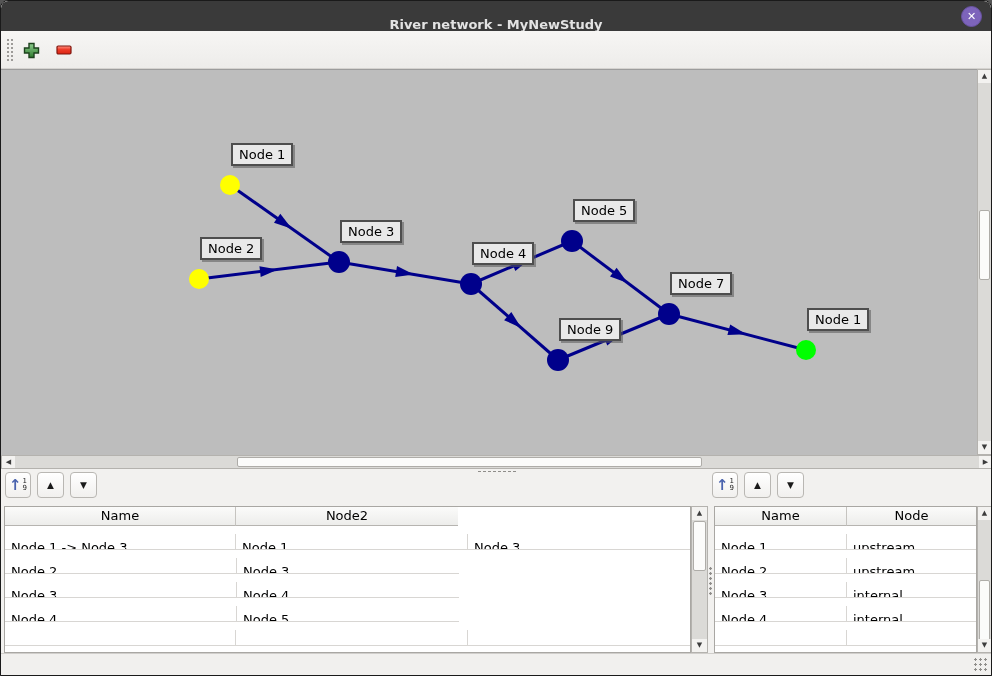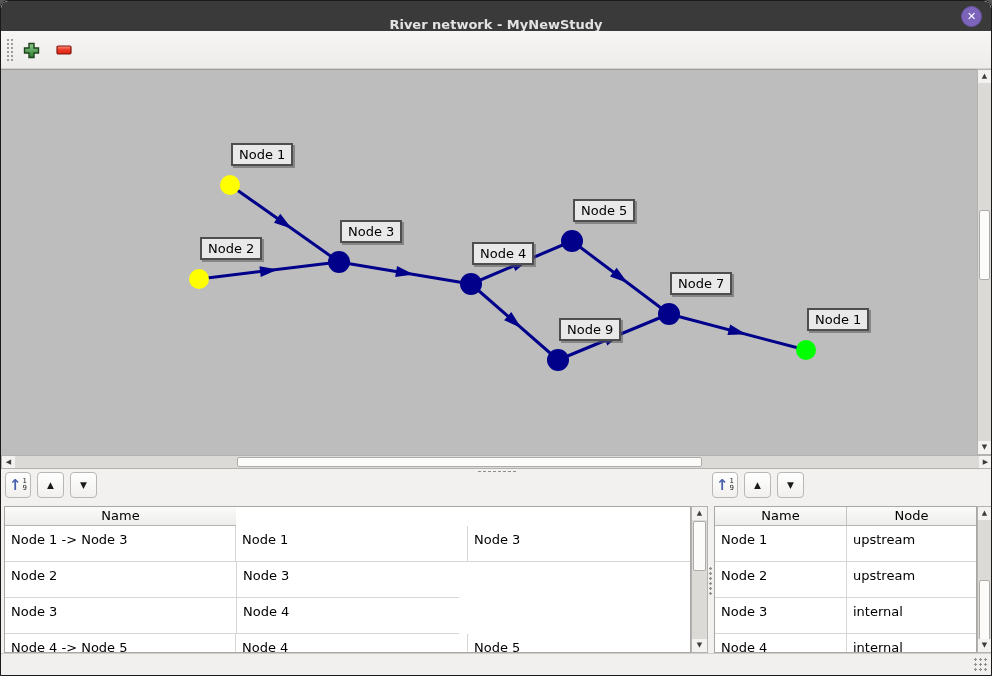--- a/index.html
+++ b/index.html
@@ -75,21 +75,21 @@
 
   
   .dtable { position:absolute; top:505px; background:#fff; border:1px solid #a9a7a3; overflow:hidden; }
   .dtable-left  { left:3px;   width:687px; height:147px; }
   .dtable-right { left:713px; width:263px; height:147px; }
   .thead { display:flex; height:19px; }
   .thcell { background:linear-gradient(#fbfbfa,#ededeb); border-right:1px solid #c6c4c0;
             border-bottom:1px solid #b6b4b0; font-size:13px; color:#000; text-align:center;
             line-height:18px; overflow:hidden; cursor:pointer; }
   .thcell:last-child { border-right:none; }
-  .trow { display:flex; height:36px; background:#fff; }
+  .trow { display:flex; height:16px; background:#fff;margin-top:8px; }
   .tcell { border-right:1px solid #d8d6d3; border-bottom:1px solid #d8d6d3; font-size:13px;
            color:#000; line-height:28px; padding-left:6px; overflow:hidden; white-space:nowrap; }
   .tcell:last-child { border-right:none; }
 
   
   .statusbar { position:absolute; left:0; top:652px; right:0; bottom:0; background:#f1f0ee;
                border-top:1px solid #d0cecb; }
   .resize-grip { position:absolute; right:3px; bottom:3px; width:15px; height:15px;
                  background-image:radial-gradient(#8f8d8a 1px, transparent 1.2px);
                  background-size:5px 5px; background-position:bottom right; }
@@ -222,37 +222,37 @@
   <span class="panel-btn btn-up-r">
       <span class="tri">▲</span>
     </span>
   <span class="panel-btn btn-down-r">
       <span class="tri">▼</span>
     </span>
 
   <div class="dtable dtable-left" id="branches-table">
     <div class="thead">
         <div class="thcell" style="width: 231px;">Name</div>
+        <div class="thcell" style="width: 222px;">Node2</div>
       </div>
     <div class="tbody">
         <div class="trow">
           <div class="tcell" style="width: 231px;">Node 1 -&gt; Node 3</div>
           <div class="tcell" style="width: 232px;">Node 1</div>
           <div class="tcell" style="width: 222px;">Node 3</div>
         </div>
         <div class="trow">
           <div class="tcell" style="width: 232px;">Node 2</div>
           <div class="tcell" style="width: 222px;">Node 3</div>
         </div>
         <div class="trow">
           <div class="tcell" style="width: 232px;">Node 3</div>
           <div class="tcell" style="width: 222px;">Node 4</div>
         </div>
         <div class="trow">
-          <div class="tcell" style="width: 231px;">Node 4 -&gt; Node 5</div>
           <div class="tcell" style="width: 232px;">Node 4</div>
           <div class="tcell" style="width: 222px;">Node 5</div>
         </div>
         <div class="trow">
           <div class="tcell" style="width: 231px;"></div>
           <div class="tcell" style="width: 232px;"></div>
           <div class="tcell" style="width: 222px;"></div>
         </div>
       </div>
   </div>

